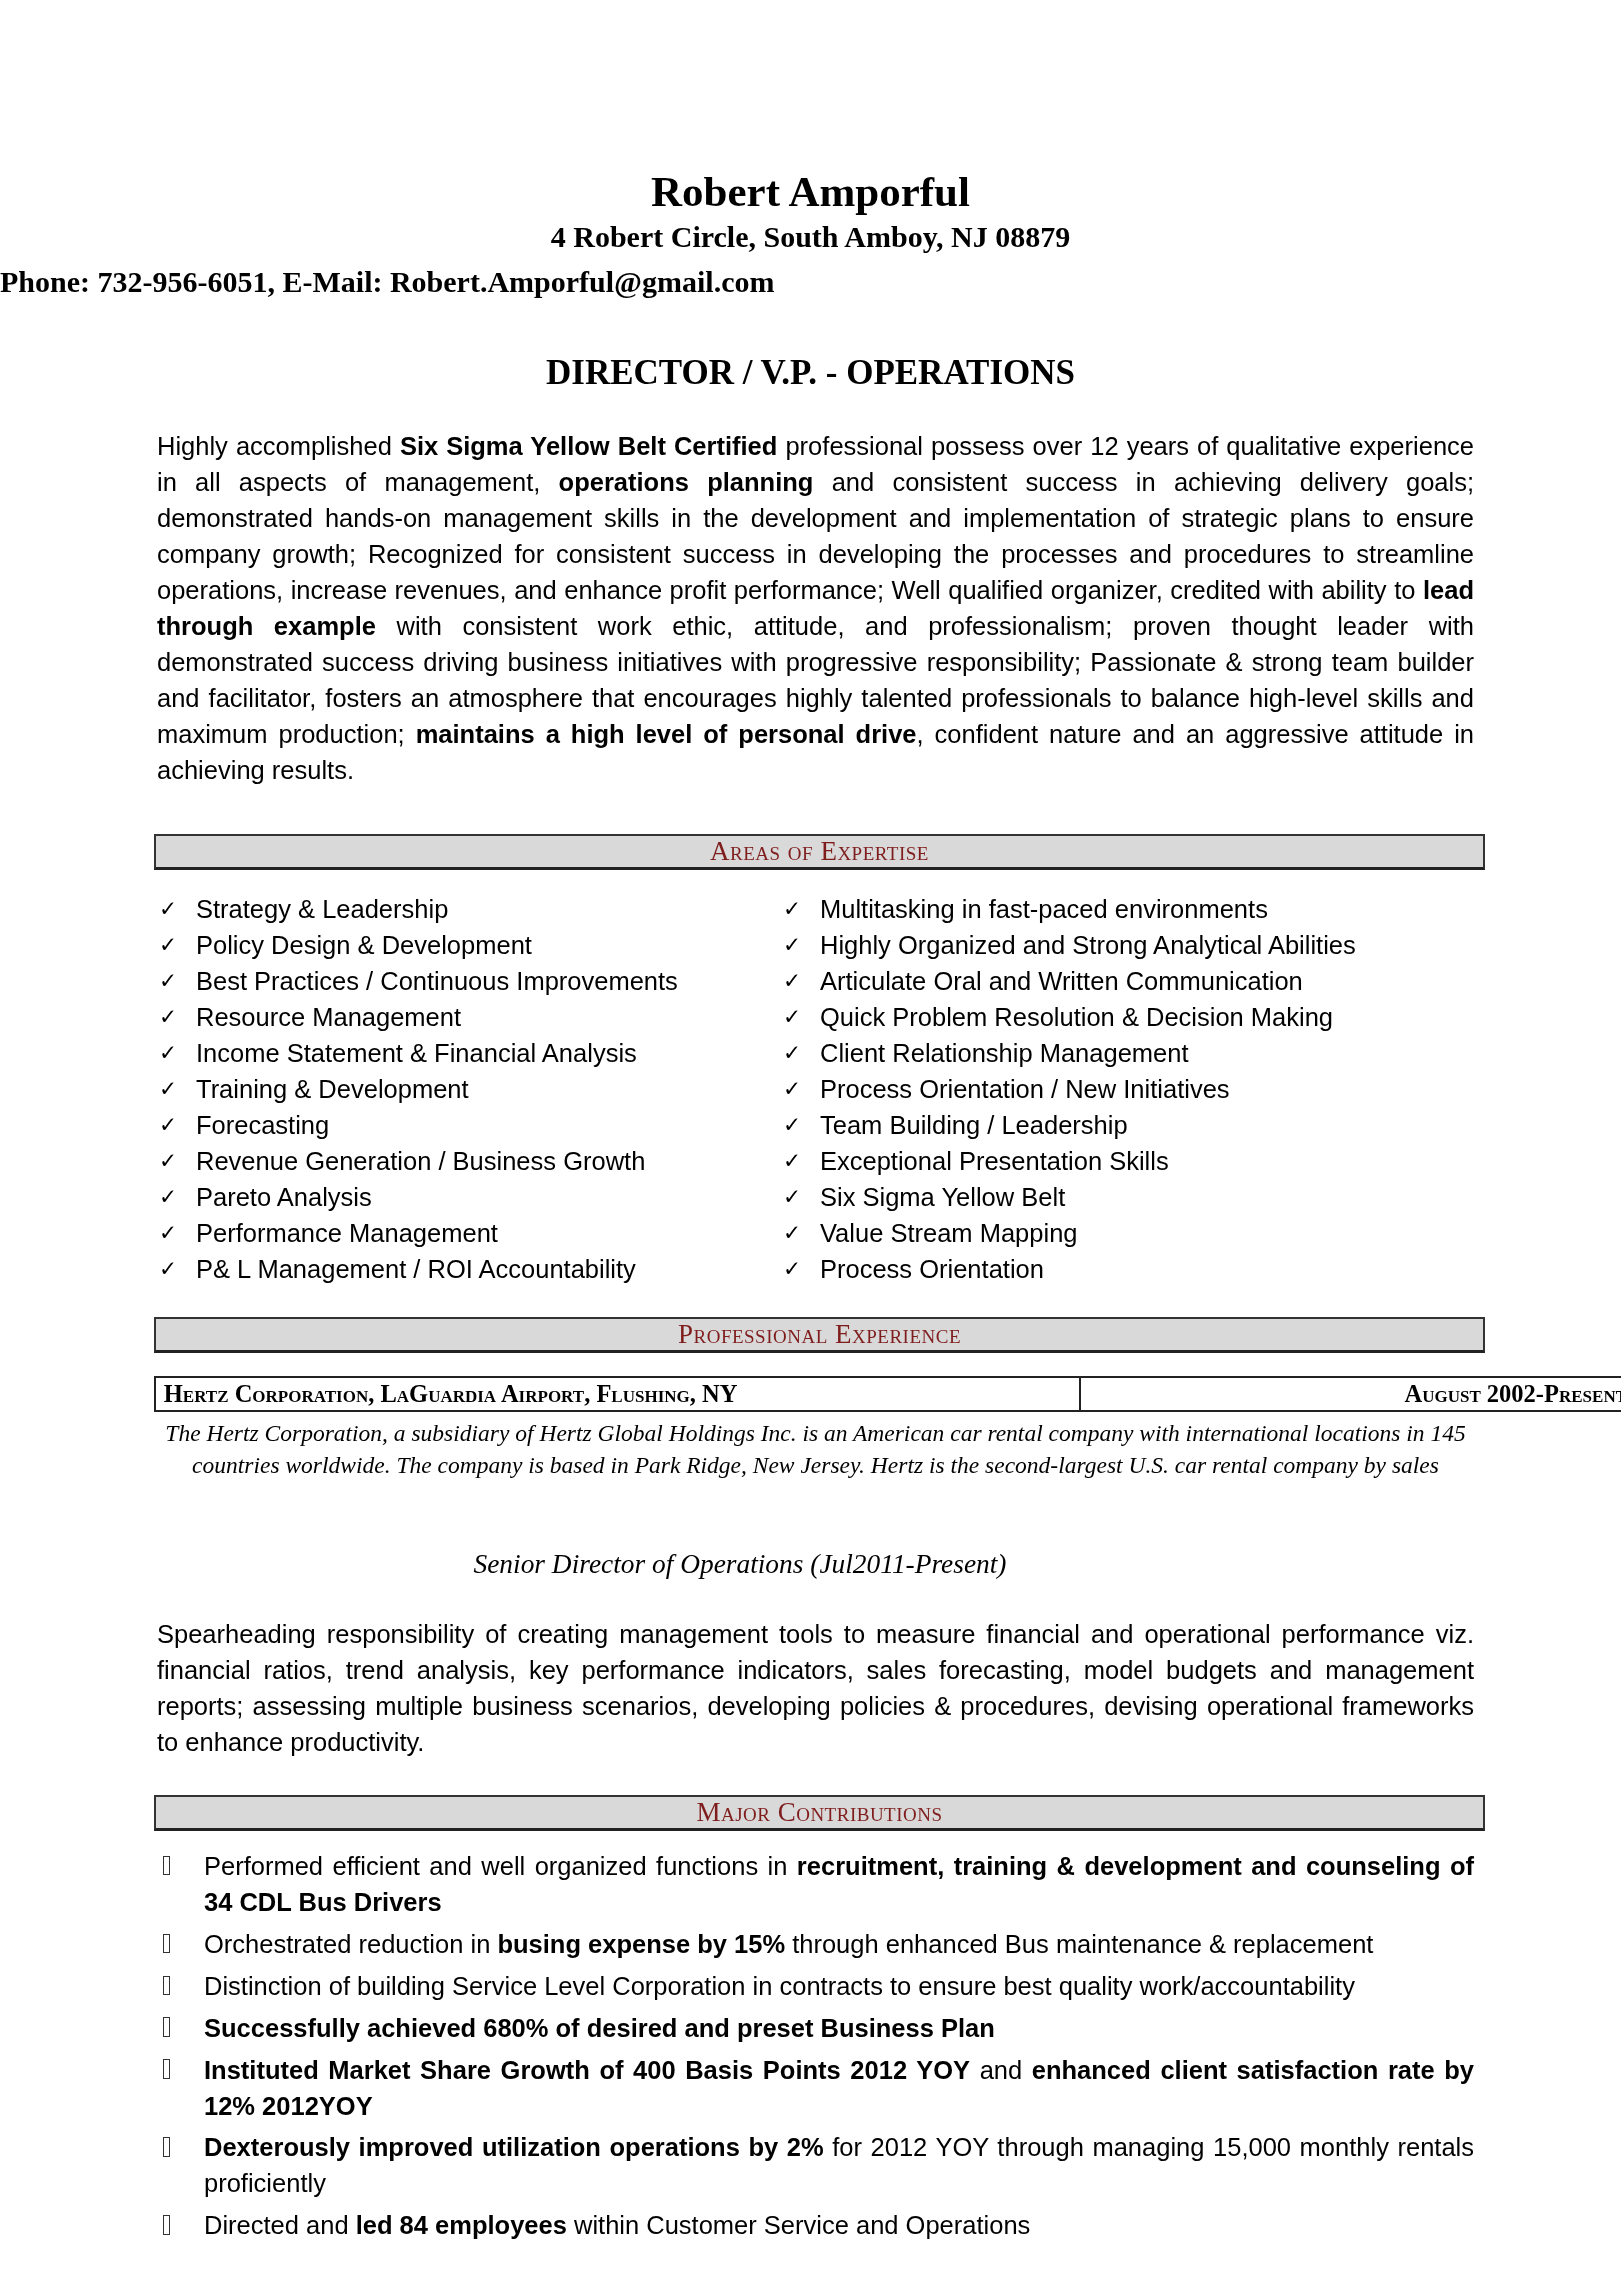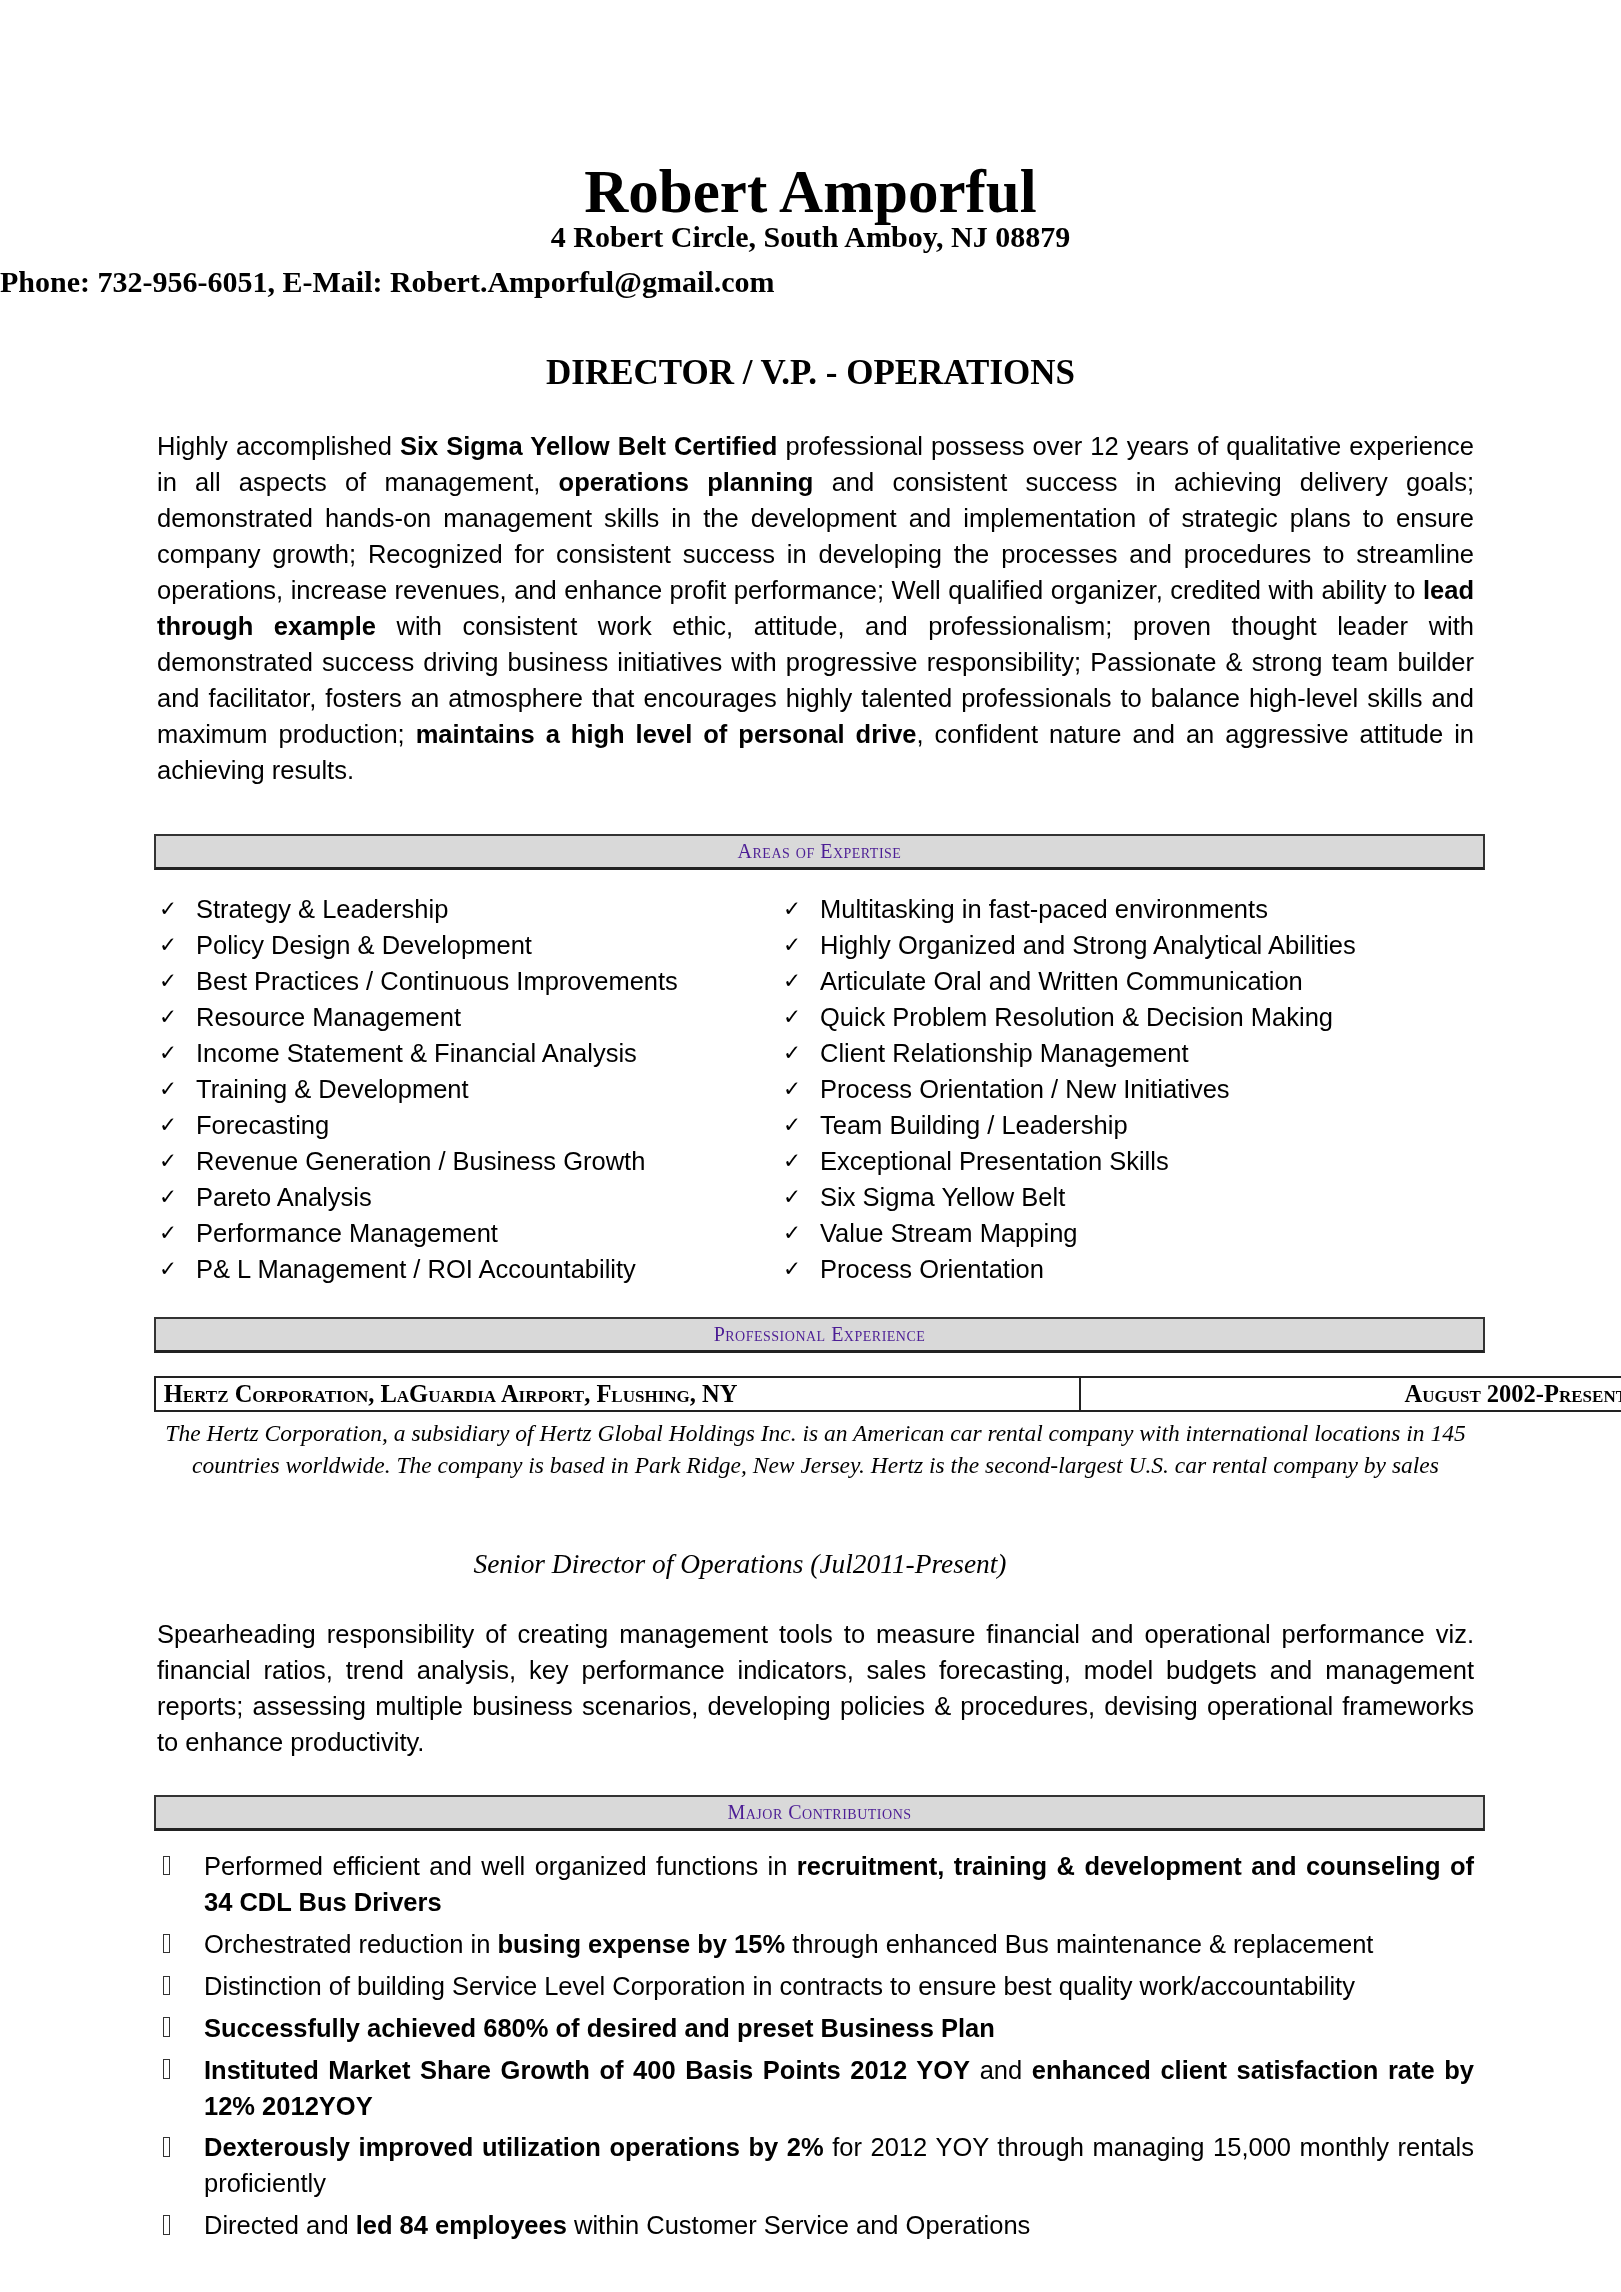--- a/index.html
+++ b/index.html
@@ -1,31 +1,31 @@
 <!DOCTYPE html>
 <html><head>
   <meta charset="utf-8">
   <style>
     html, body { margin: 0; padding: 0; background: #ffffff; }
     body { width: 1621px; height: 2293px; position: relative; overflow: hidden; color: #000; }
     .serif { font-family: "Liberation Serif", "DejaVu Serif", serif; }
     .sans { font-family: "Liberation Sans", "DejaVu Sans", sans-serif; }
     .abs { position: absolute; }
 
-    .name { left: 0; width: 1621px; top: 157px; text-align: center; font-size: 61px; font-weight: bold; line-height: 69px; }
+    .name { left: 0; width: 1621px; top: 157px; text-align: center; font-size: 43px; font-weight: bold; line-height: 69px; }
     .addr { left: 0; width: 1621px; top: 218px; text-align: center; font-size: 30px; font-weight: bold; line-height: 37px; }
     .phone { left: 0; width: 1621px; top: 263px; text-align: left; font-size: 30px; font-weight: bold; line-height: 37px; }
     .headline { left: 0; width: 1621px; top: 351px; text-align: center; font-size: 35px; font-weight: bold; line-height: 43px; }
 
     .para { left: 157px; width: 1317px; font-size: 25.5px; line-height: 36px; text-align: justify; }
     .para b { font-weight: bold; }
     .summary { top: 428px; }
 
     .section-bar { left: 154px; width: 1327px; height: 31px; background: #d9d9d9; border: 2px solid #333; border-bottom: 3.9px solid #222; text-align: center; box-sizing: content-box; }
-    .section-bar span { font-size: 20px; font-variant: small-caps; letter-spacing: 0.5px; line-height: 31px; color: #4c1d95; }
+    .section-bar span { font-size: 27px; font-variant: small-caps; letter-spacing: 0.5px; line-height: 31px; color: #7f1d1d; }
     .bar-expertise { top: 834px; }
     .bar-experience { top: 1317px; }
     .bar-contrib { top: 1795px; }
 
     .list { top: 891px; font-size: 25.5px; line-height: 36px; list-style: none; margin: 0; padding: 0; }
     .list li { position: relative; padding-left: 39px; white-space: nowrap; }
     .list li .check { position: absolute; left: 2px; top: 0; font-size: 21.6px; }
     .list-left { left: 157px; }
     .list-right { left: 781px; }
 

